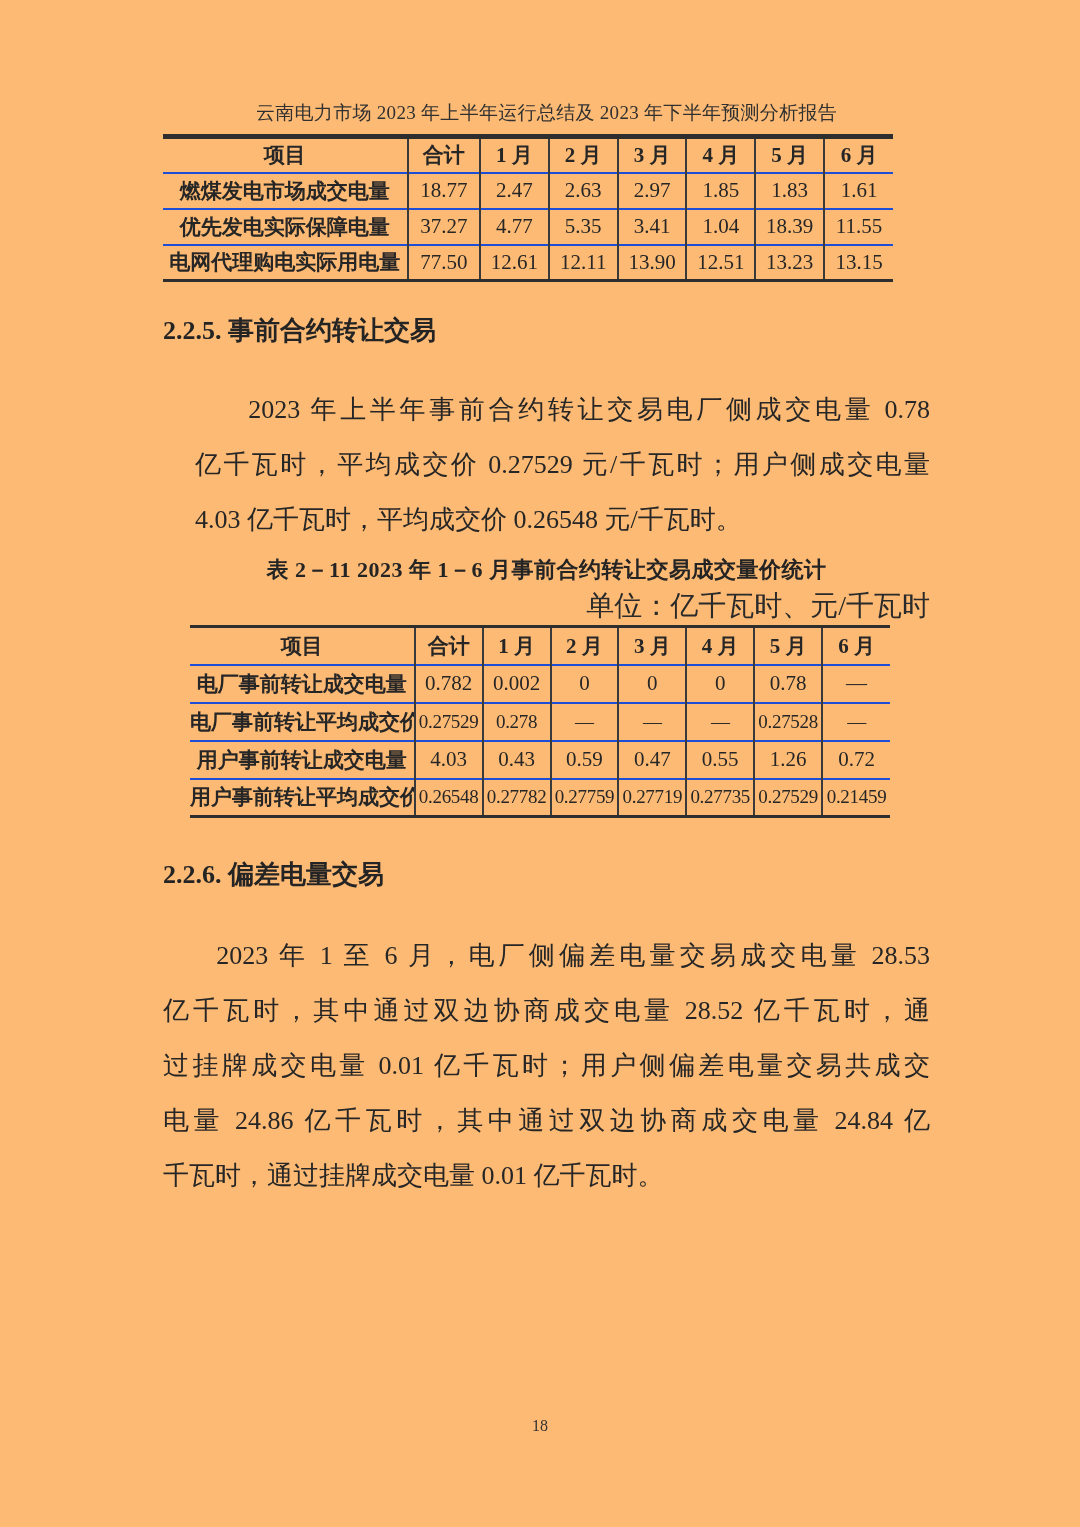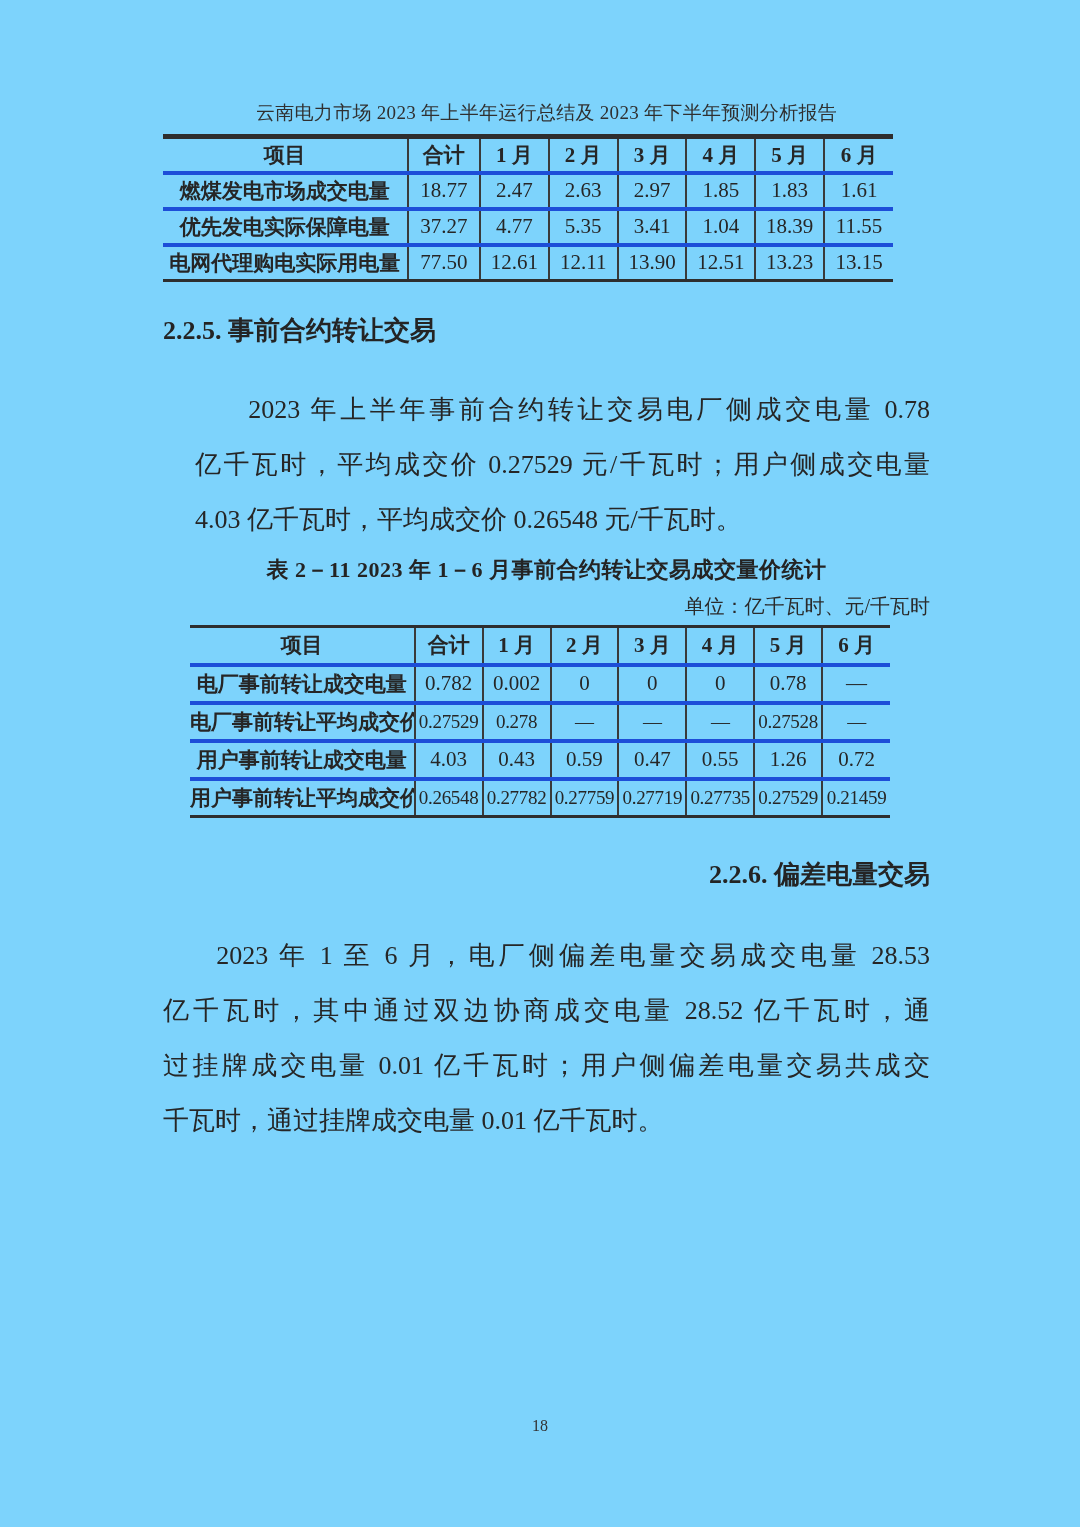--- a/index.html
+++ b/index.html
@@ -1,66 +1,66 @@
 <!DOCTYPE html>
 <html><head>
 <meta charset="utf-8">
 <style>
   * { margin:0; padding:0; box-sizing:border-box; }
   html,body { background:#f4f4f4; }
   body { font-family:"Liberation Serif","DejaVu Serif",serif; color:#262626; }
   .page {
     position:relative; width:1080px; height:1527px; margin:0 auto;
-    background:#7dd3fc; overflow:hidden;
+    background:#fdba74; overflow:hidden;
   }
   .content { padding:100px 150px 0 163px; }
 
   .doc-header {
     text-align:center; font-size:19px; line-height:26px; color:#303030;
     letter-spacing:0.3px;
   }
 
   table { border-collapse:collapse; table-layout:fixed; }
   .tbl { color:#262626; }
   .tbl td {
     text-align:center; vertical-align:middle; padding:0;
     font-size:21px; overflow:hidden; white-space:nowrap;
   }
   .tbl td + td { border-left:2px solid #3a3a3a; }
-  .tbl tr + tr td { border-top:4px solid #1d4ed8;margin-left:12px; }
+  .tbl tr + tr td { border-top:2px solid #1d4ed8;margin-left:12px; }
   .tbl .hdr td, .tbl .lbl { font-weight:bold; }
 
   .tbl1 { width:730px; margin-top:8px; border-top:5px solid #2e2e2e; border-bottom:3px solid #2e2e2e; }
   .tbl1 td { height:36px; }
   .tbl1 col.c-label { width:33.5%; } .tbl1 col.c-sum { width:9.9%; } .tbl1 col.c-m { width:9.43%; }
 
   .tbl2 { width:700px; margin-left:27px; margin-top:4px; border-top:3px solid #2e2e2e; border-bottom:3px solid #2e2e2e; }
   .tbl2 td { height:38px; }
   .tbl2 col.c-label { width:32.1%; } .tbl2 col.c-sum { width:9.71%; } .tbl2 col.c-m { width:9.7%; }
   .tbl2 .row-price td.num { font-size:19px; letter-spacing:-0.3px; }
 
   .sec-heading {
     margin-top:40px; font-size:26px; line-height:34px; font-weight:bold; color:#242424;
   }
   .h225 { margin-top:32px; }
-  .h226 { margin-top:40px;text-align:right; }
+  .h226 { margin-top:40px; }
 
   .para { font-size:26px; line-height:55px; color:#262626; }
   .p225 { margin-top:34px;margin-left:32px; }
   .p226 { margin-top:36px; }
   .para .pline { text-align:justify; text-align-last:justify; }
   .para .pline.first { text-indent:2.05em; }
   .para .pline.last { text-align-last:left; }
 
   .tbl-caption {
     margin-top:8px; text-align:center; font-size:22px; line-height:30px;
     font-weight:bold; color:#242424; letter-spacing:0.5px;
   }
   .tbl-unit {
-    margin-top:6px; text-align:right; font-size:20px; line-height:30px; color:#2a2a2a;
+    margin-top:6px; text-align:right; font-size:28px; line-height:30px; color:#2a2a2a;
   }
 
   .page-num {
     position:absolute; left:0; right:0; bottom:92px; text-align:center;
     font-size:16px; color:#333;
   }
 </style>
 </head>
 <body>
 
@@ -199,19 +199,20 @@
         </tr>
       </tbody>
     </table>
 
     <div class="sec-heading h226">2.2.6. 偏差电量交易</div>
 
     <div class="para p226">
       <div class="pline first">2023 年 1 至 6 月，电厂侧偏差电量交易成交电量 28.53</div>
       <div class="pline">亿千瓦时，其中通过双边协商成交电量 28.52 亿千瓦时，通</div>
       <div class="pline">过挂牌成交电量 0.01 亿千瓦时；用户侧偏差电量交易共成交</div>
+      <div class="pline">电量 24.86 亿千瓦时，其中通过双边协商成交电量 24.84 亿</div>
       <div class="pline last">千瓦时，通过挂牌成交电量 0.01 亿千瓦时。</div>
     </div>
 
   </div>
 
   <div class="page-num">18</div>
 </div>
 
 </body></html>

